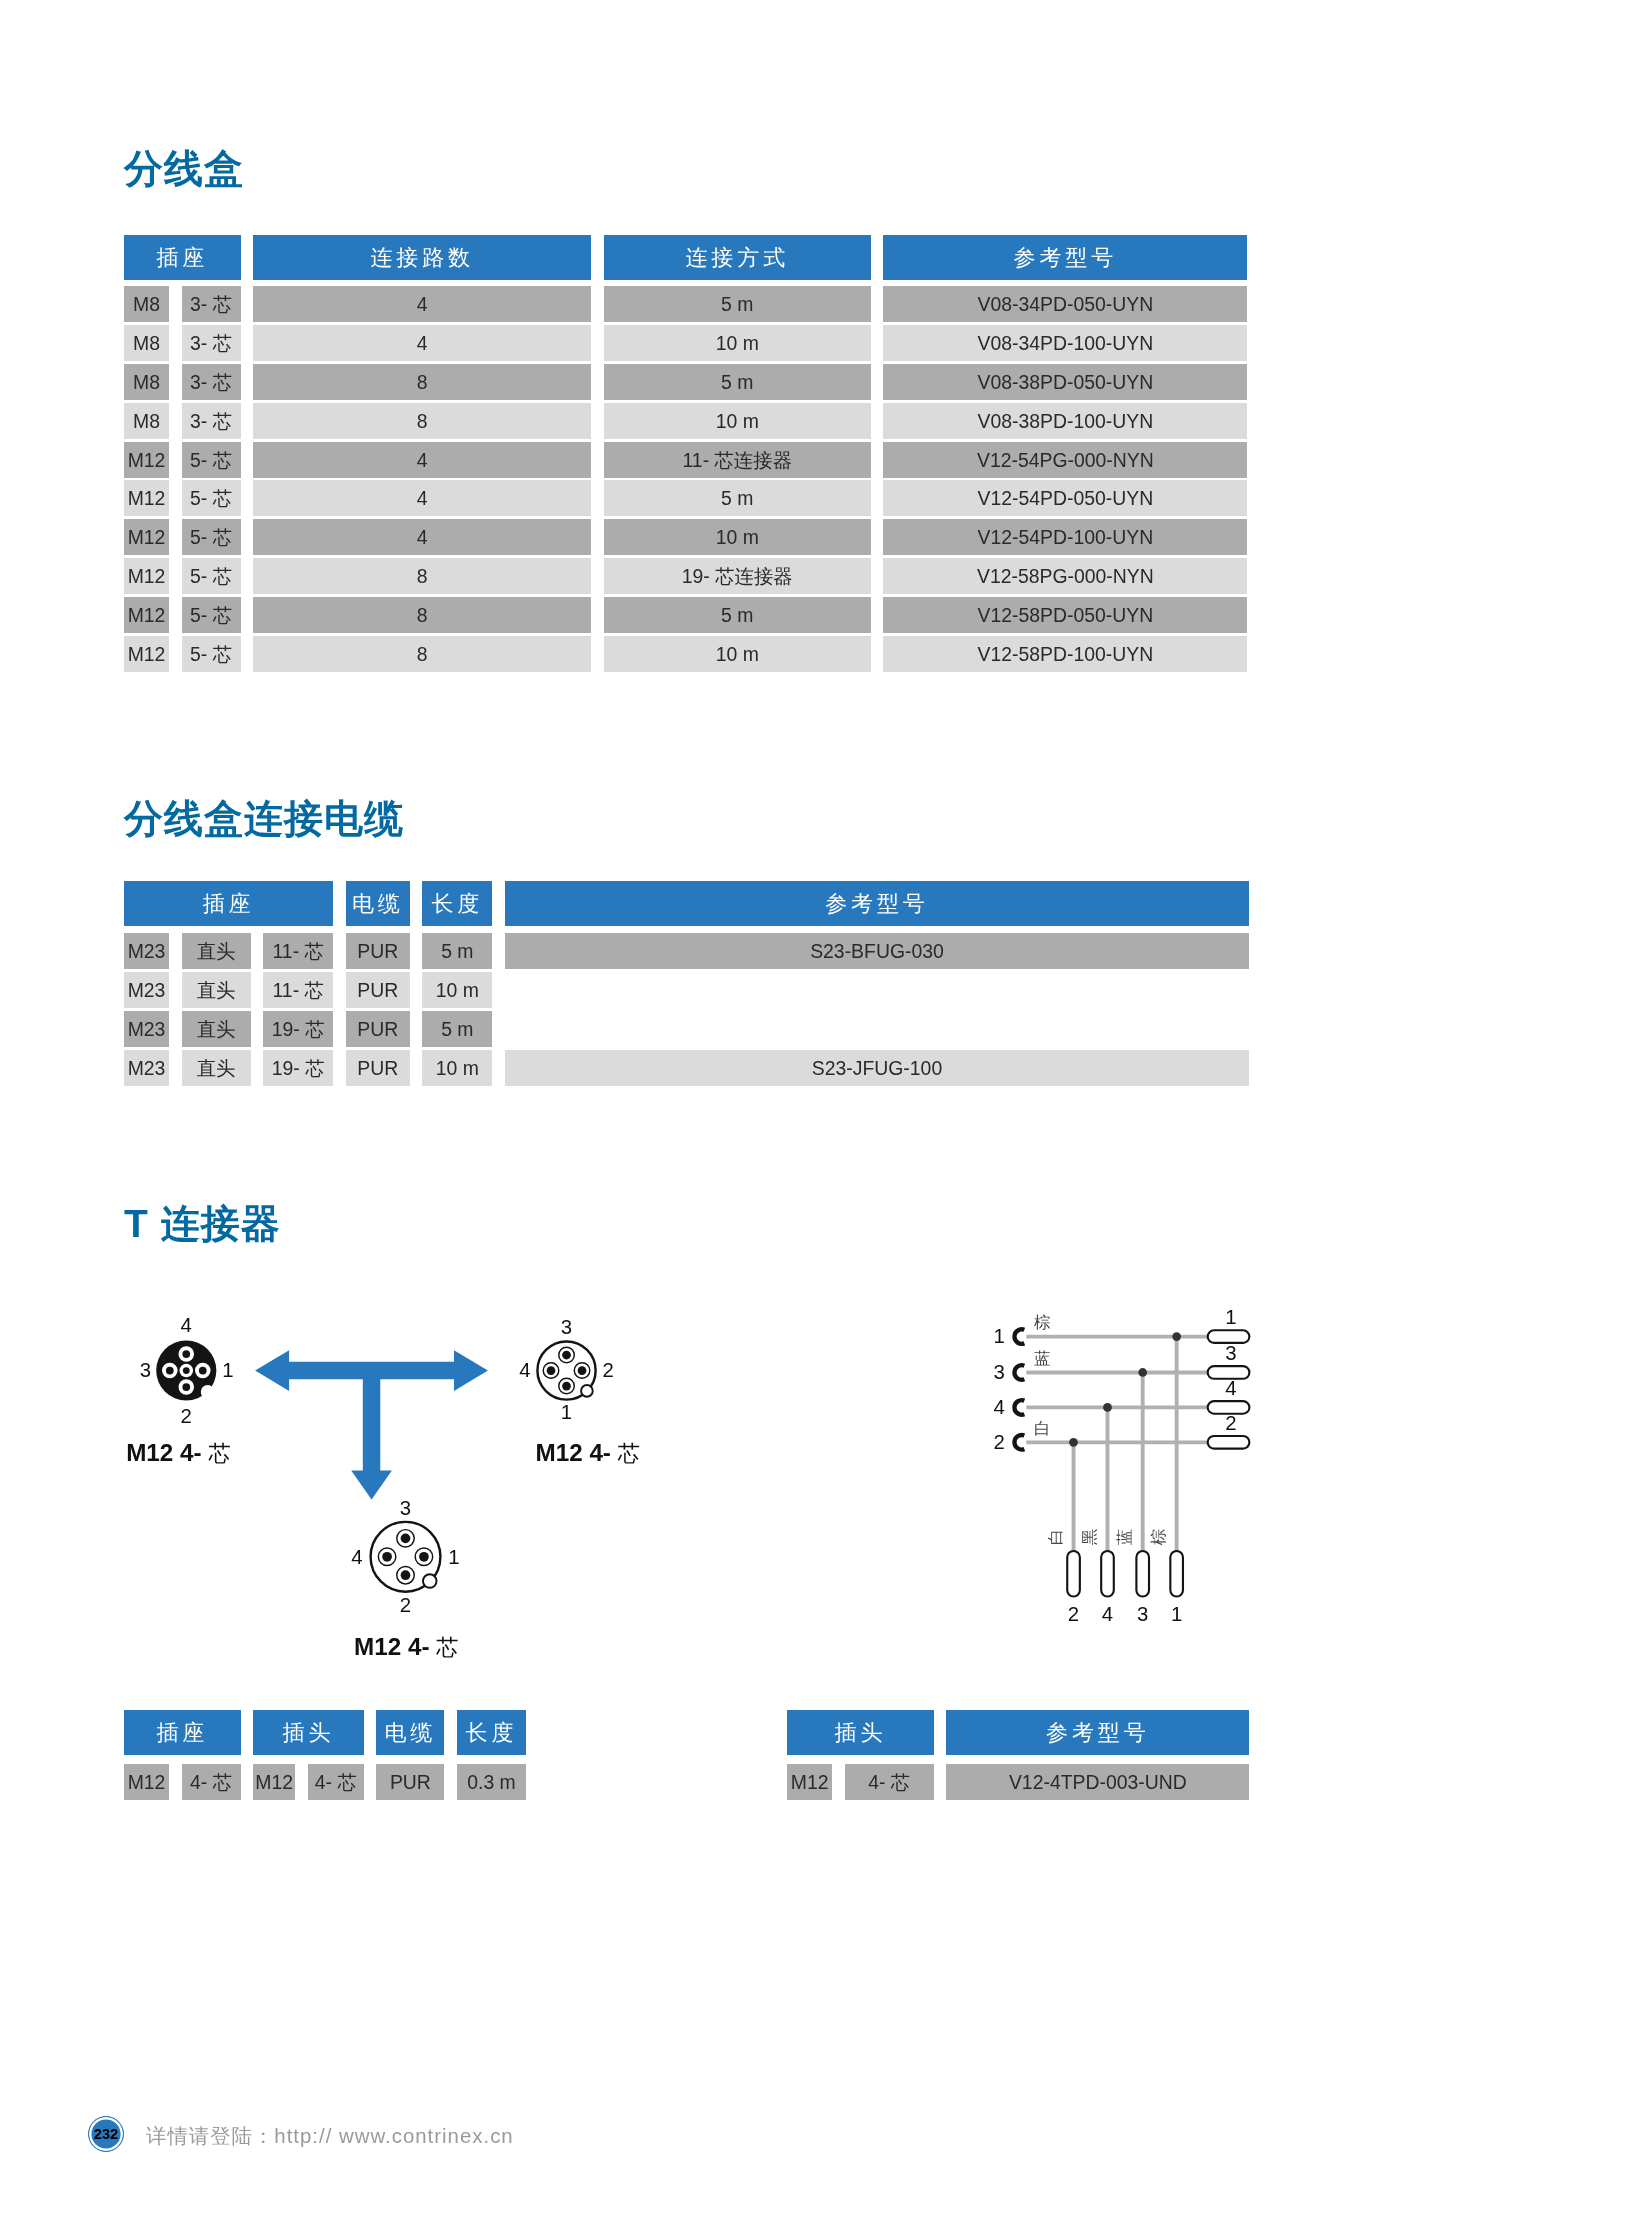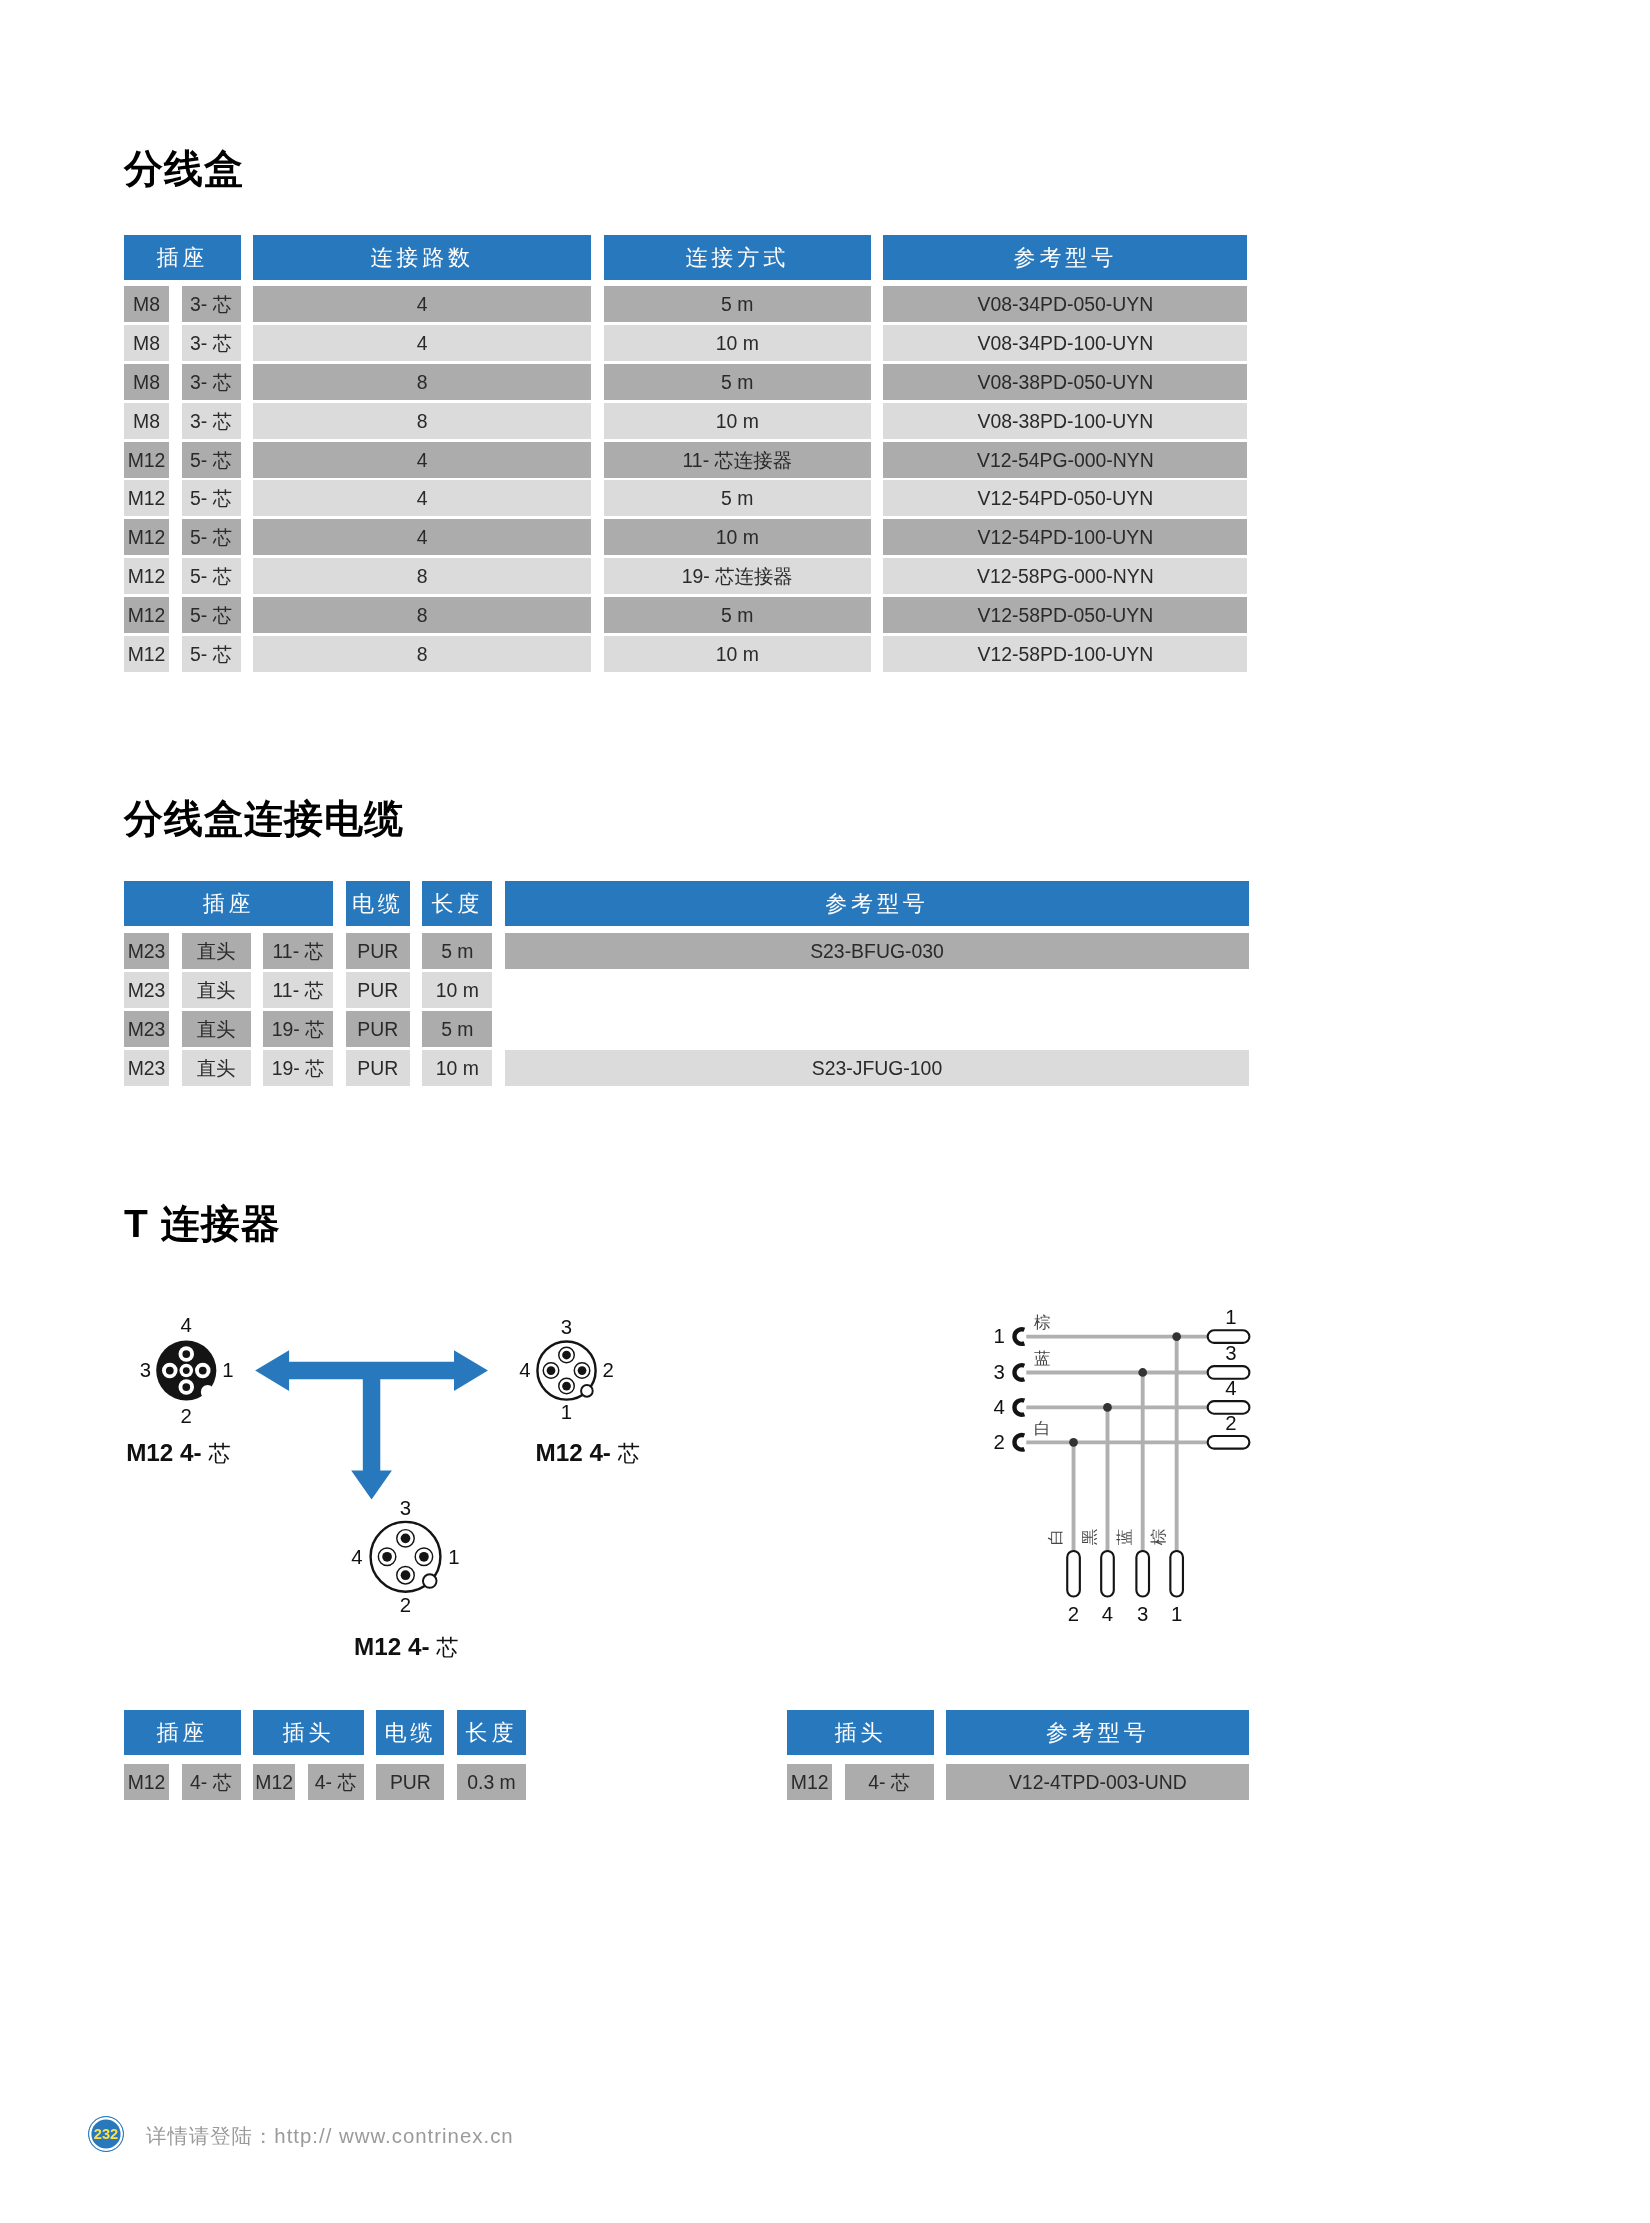--- a/index.html
+++ b/index.html
@@ -1,20 +1,20 @@
 <!DOCTYPE html>
 <html><head>
 <meta charset="utf-8">
 <style>
   html,body{margin:0;padding:0;}
   body{
     width:1651px;height:2223px;position:relative;background:#ffffff;
     font-family:"Liberation Sans","DejaVu Sans",sans-serif;color:#2a2a2a;
   }
-  .title{position:absolute;left:124px;color:#000000;font-size:39px;font-weight:bold;letter-spacing:1px;white-space:nowrap;}
+  .title{position:absolute;left:124px;color:#0369a1;font-size:39px;font-weight:bold;letter-spacing:1px;white-space:nowrap;}
   #title1{top:142px;}
   #title2{top:792px;text-align:right;}
   #title3{top:1197px;}
   .grid{display:grid;column-gap:12.6px;position:absolute;left:124px;}
   .thead{grid-auto-rows:45px;}
   .tbody{grid-auto-rows:36px;row-gap:2.9px;}
   .th{background:#2878BE;color:#fff;font-size:22px;line-height:45px;text-align:center;letter-spacing:3.9px;}
   .td{font-size:19.4px;line-height:36px;text-align:center;color:#2a2a2a;white-space:nowrap;}
   .dark{background:#ACACAC;}
   .light{background:#DBDBDB;}
@@ -27,21 +27,21 @@
   #diagram{position:absolute;left:124px;top:1291px;}
   svg text{fill:#111;font-family:"Liberation Sans","DejaVu Sans",sans-serif;}
   .pinlbl{font-size:21px;}
   .wirelbl{font-size:17px;fill:#444;}
   .capb{font-weight:bold;font-size:25px;}
   .capn{font-size:23px;}
   #footer{position:absolute;left:0;top:2113px;width:100%;height:43px;}
   #page-badge{
     position:absolute;left:88px;top:2.9px;width:34px;height:34px;border-radius:50%;
     background:#2878BE;box-shadow:inset 0 0 0 2.4px #fff;border:1.5px solid #2878BE;
-    color:#fde047;font-size:14.6px;font-weight:bold;text-align:center;line-height:34px;
+    color:#000000;font-size:14.6px;font-weight:bold;text-align:center;line-height:34px;
   }
   #footer-text{position:absolute;left:146px;top:8.7px;font-size:20.4px;color:#9a9a9a;letter-spacing:1px;white-space:nowrap;}
 </style>
 </head>
 <body>
 
 <div class="title" id="title1">分线盒</div>
 
 <div class="grid thead" id="t1-head">
   <div class="th" style="grid-column:1/3">插座</div>

